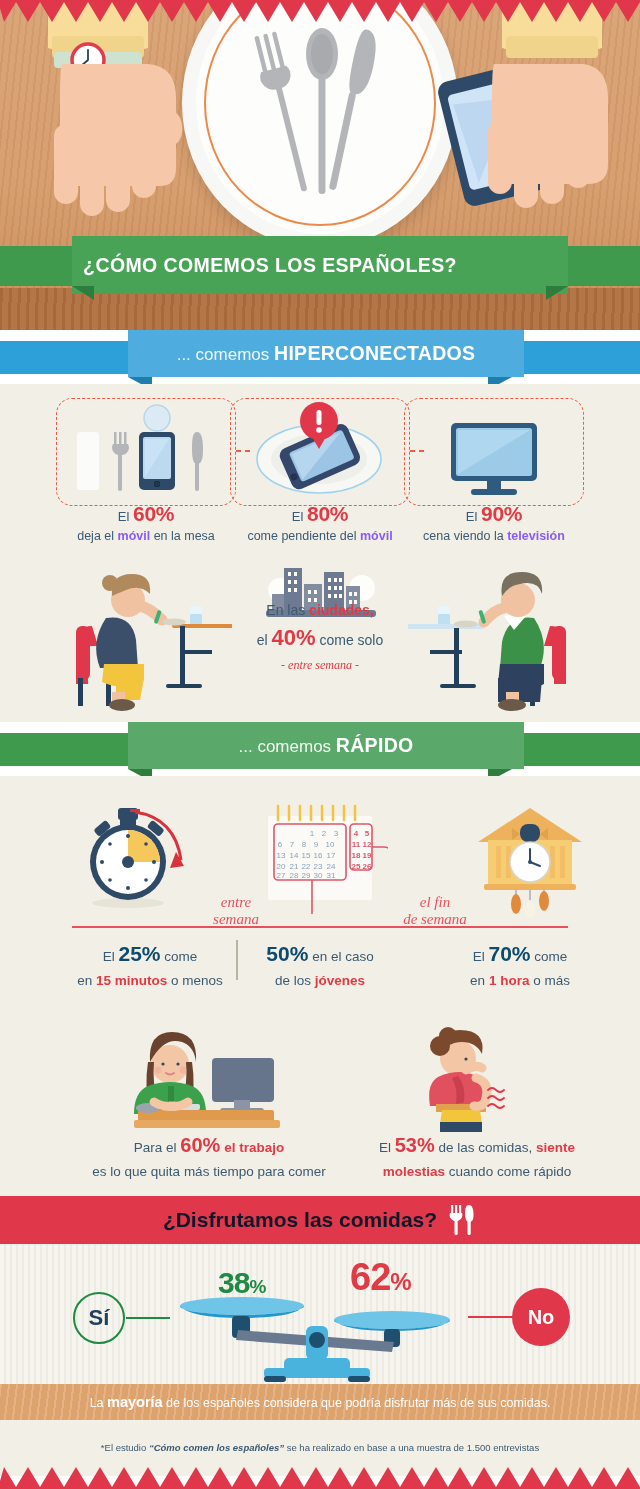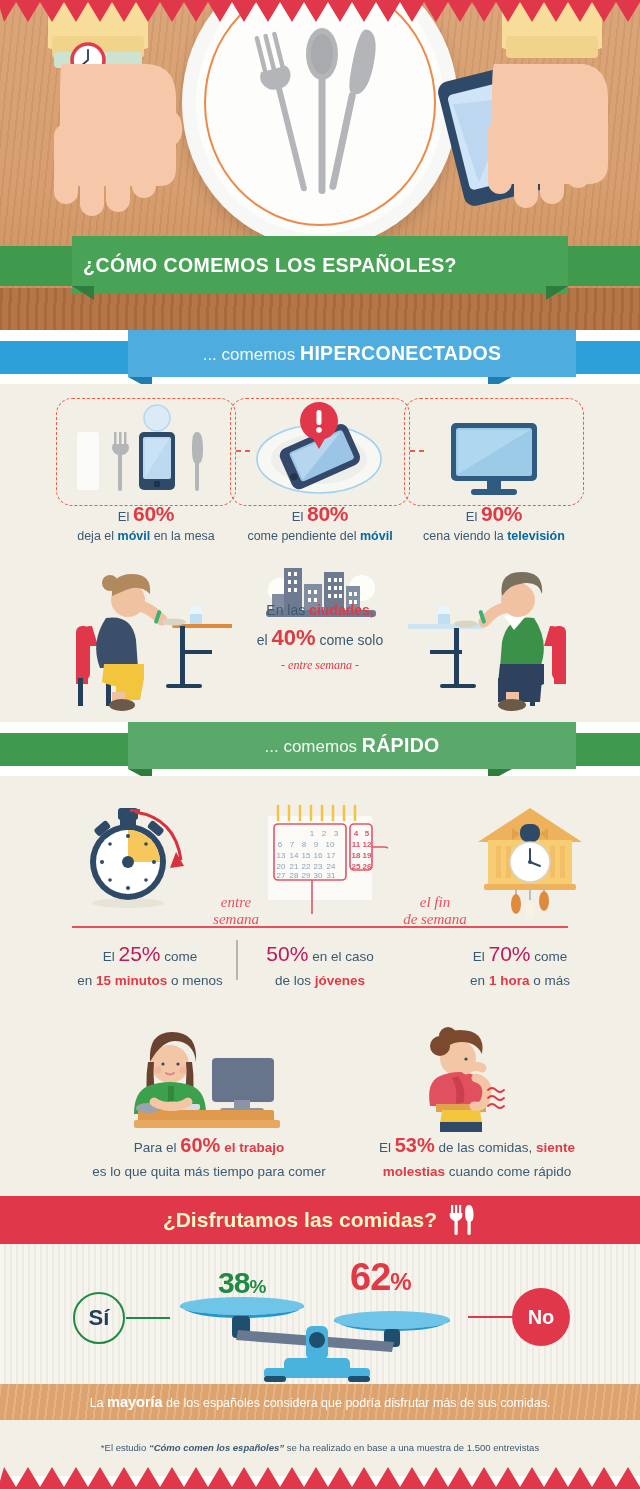--- a/index.html
+++ b/index.html
@@ -79,21 +79,21 @@
   }
 
   
   .banner { position:relative; width:640px; height:54px; }
   .banner .bar-left, .banner .bar-right{
     position:absolute; top:11px; height:33px; width:160px;
   }
   .banner .bar-left{ left:0; }
   .banner .bar-right{ right:0; }
   .banner .plaque{
-    position:absolute; left:128px; top:0; width:448px; height:47px;
+    position:absolute; left:128px; top:0; width:396px; height:47px;
     display:flex; align-items:center; justify-content:center;
   }
   .banner .notch-l{
     position:absolute; left:128px; top:47px; width:24px; height:13px;
     clip-path:polygon(0 0,100% 0,100% 100%);
   }
   .banner .notch-r{
     position:absolute; right:128px; top:47px; width:24px; height:13px;
     clip-path:polygon(0 0,100% 0,0 100%);
   }
@@ -132,21 +132,21 @@
   .hconn.a { left:236px; }
   .hconn.b { left:410px; }
 
   .hlabel { position:absolute; top:118px; width:192px; text-align:center; }
   .hlabel.l1 { left:50px; }
   .hlabel.l2 { left:224px; }
   .hlabel.l3 { left:398px; }
   .hlabel .pct { font-size:13px; color:#3b5a72; }
   .hlabel .pct b { font-size:21px; color:#e03a45; font-weight:bold; letter-spacing:-.3px;}
   .hlabel .sub { font-size:12.5px; color:#3b5a72; margin-top:3px; }
-  .hlabel .sub b { color:#0369a1; }
+  .hlabel .sub b { color:#8b5cf6; }
 
   
   .solos { height:172px; position:relative; }
   .solos .midtext{
     position:absolute; left:220px; top:50px; width:200px; text-align:center;
     color:#3b5a72; line-height:1.5;
   }
   .solos .midtext .l1 { font-size:14px; }
   .solos .midtext .l2 { font-size:14px; }
   .solos .midtext .l2 .big { font-size:22px; font-weight:bold; color:#e03a45; }
@@ -157,38 +157,38 @@
   .rapido .script {
     position:absolute; color:#e8505e; font-style:italic;
     font-family:"Liberation Serif", serif; font-size:15px; line-height:1.15; text-align:center;
   }
   .rapido .rule {
     position:absolute; left:72px; top:150px; width:496px; height:1.6px; background:#e8505e;
   }
   .rapido .stat {
     position:absolute; top:162px; text-align:center; color:#3b5a72; line-height:1.55;
   }
-  .rapido .stat .n { font-size:21px; font-weight:normal; color:#be185d; }
+  .rapido .stat .n { font-size:21px; font-weight:bold; color:#0c4a6e; }
   .rapido .stat .r { color:#e03a45; font-weight:bold; }
   .rapido .stat .t { font-size:13.5px; }
   .rapido .divider{ position:absolute; left:236px; top:164px; width:1.6px; height:40px; background:#b9b4a6; }
 
   
   .workrow { height:180px; position:relative; }
   .workrow .cap { position:absolute; top:113px; text-align:center; color:#3b5a72; line-height:1.6; }
   .workrow .cap .n { font-size:20px; font-weight:bold; color:#e03a45; }
   .workrow .cap .r { color:#e03a45; font-weight:bold; }
   .workrow .cap .t { font-size:13.5px; }
 
   
   .enjoy {
     width:640px; height:48px; background:#e0374a;
     display:flex; align-items:center; justify-content:center; gap:10px;
   }
-  .enjoy .q { color:#fef9c3; font-size:21px; font-weight:bold; }
+  .enjoy .q { color:#0f172a; font-size:21px; font-weight:bold; }
 
   
   .scalesec {
     position:relative; width:640px; height:140px;
     background:
       repeating-linear-gradient(90deg,#f6f4ee 0 4px,#edeae1 4px 6px);
   }
   .pctbig { position:absolute; font-size:30px; font-weight:bold; letter-spacing:-1px; }
   .pctbig .unit { font-size:19px; }
   .pct-si { left:218px; top:22px; color:#1e8a43; }

